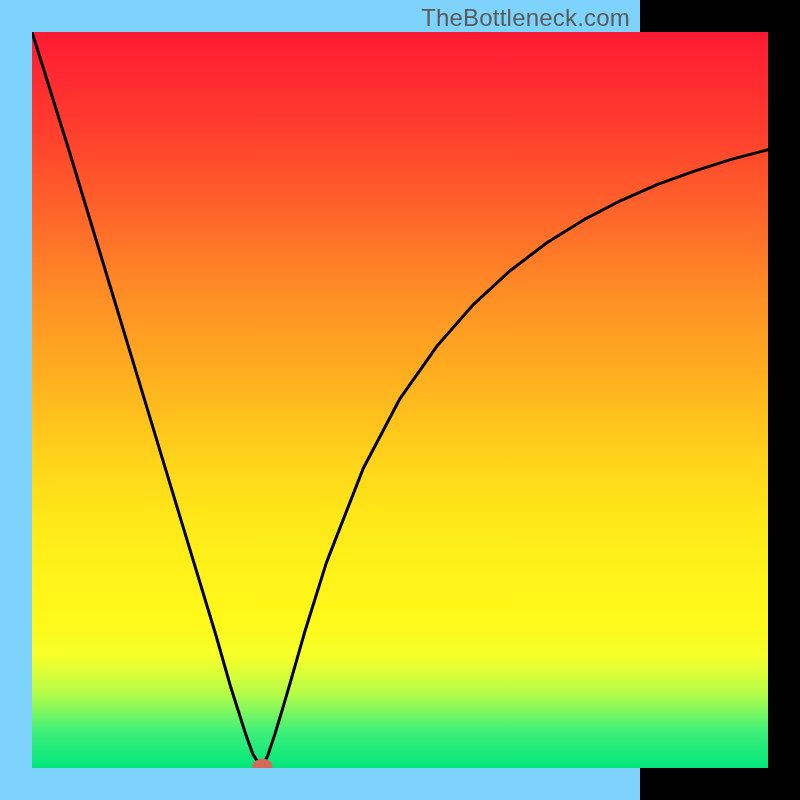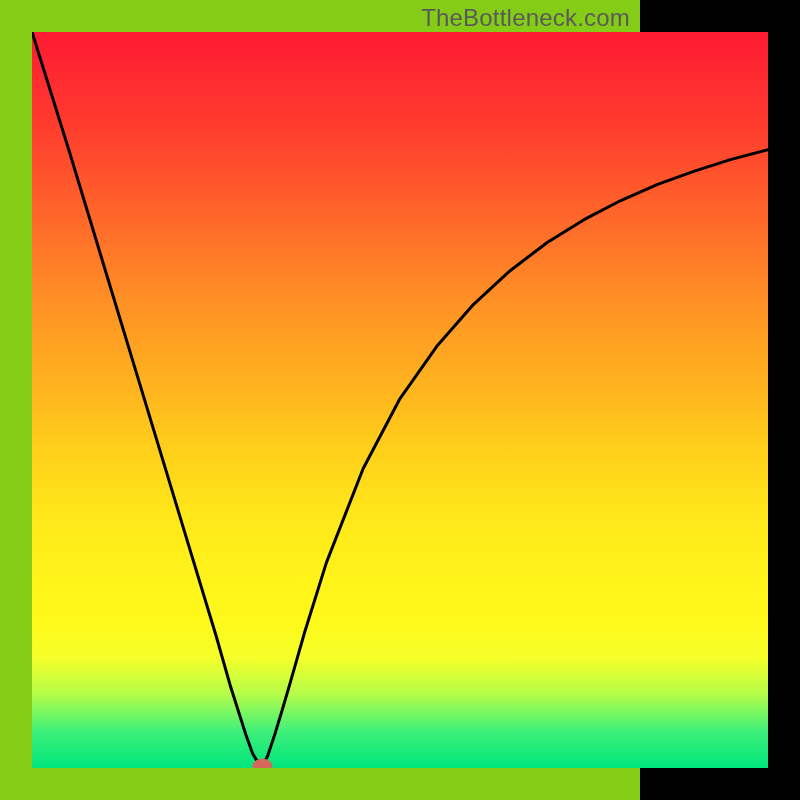--- a/index.html
+++ b/index.html
@@ -8,21 +8,21 @@
     width: 800px;
     height: 800px;
     background: #000;
     overflow: hidden;
     font-family: Arial, Helvetica, sans-serif;
   }
   .frame {
     position: relative;
     width: 640px;
     height: 800px;
-    background: #84cc16;
+    background: #7dd3fc;
   }
   .plot {
     position: absolute;
     left: 32px;
     top: 32px;
     width: 736px;
     height: 736px;
     overflow: hidden;
   }
   .gradient {

